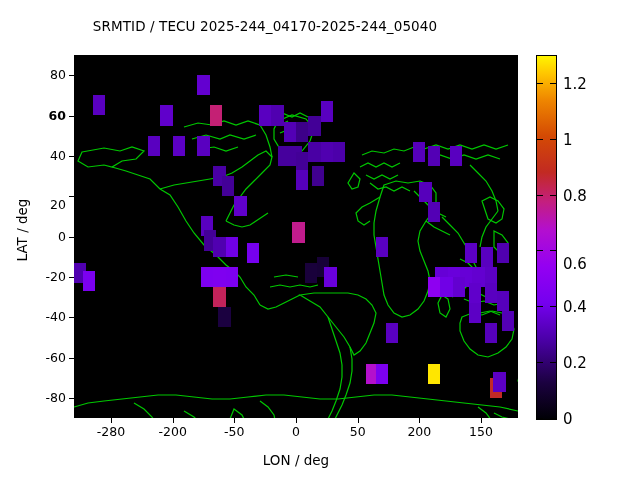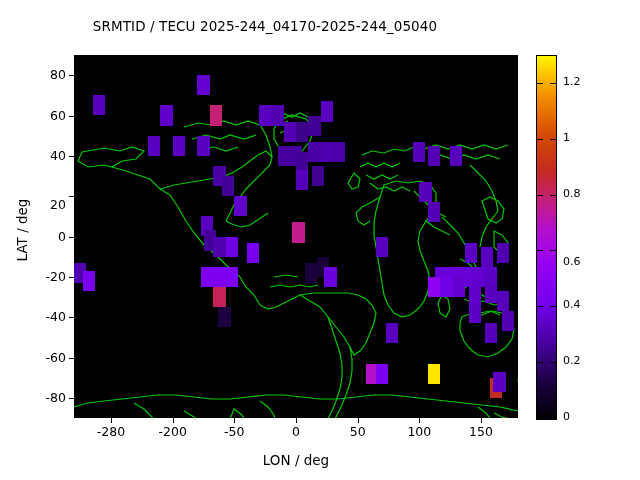--- a/index.html
+++ b/index.html
@@ -109,21 +109,21 @@
     position: absolute;
     height: 1px;
     width: 6px;
     background: #000000;
   }
   .cbtick.left { left: 537px; }
   .cbtick.right { left: 550px; }
   .cbticklabel {
     position: absolute;
     left: 563px;
-    font-size: 11px;
+    font-size: 15px;
     text-align: left;
     width: 50px;
   }
 </style>
 </head>
 <body>
 
 <div id="figure">
 
   <div id="title">SRMTID / TECU 2025-244_04170-2025-244_05040</div>
@@ -300,39 +300,39 @@
       <div class="xticklabel" style="left: 81px;">-280</div>
       <div class="tick xtick" style="left: 172.667px; top: 418px;"></div>
       <div class="xticklabel" style="left: 142.667px;">-200</div>
       <div class="tick xtick" style="left: 234.333px; top: 418px;"></div>
       <div class="xticklabel" style="left: 204.333px;">-50</div>
       <div class="tick xtick" style="left: 296px; top: 418px;"></div>
       <div class="xticklabel" style="left: 266px;">0</div>
       <div class="tick xtick" style="left: 357.667px; top: 418px;"></div>
       <div class="xticklabel" style="left: 327.667px;">50</div>
       <div class="tick xtick" style="left: 419.333px; top: 418px;"></div>
-      <div class="xticklabel" style="left: 389.333px;">100</div>
+      <div class="xticklabel" style="left: 389.333px;">200</div>
       <div class="tick xtick" style="left: 481px; top: 418px;"></div>
       <div class="xticklabel" style="left: 451px;">150</div>
       <div class="tick ytick" style="left: 69px; top: 397.833px;"></div>
       <div class="yticklabel" style="top: 389.833px;">-80</div>
       <div class="tick ytick" style="left: 69px; top: 357.5px;"></div>
       <div class="yticklabel" style="top: 349.5px;">-60</div>
       <div class="tick ytick" style="left: 69px; top: 317.167px;"></div>
       <div class="yticklabel" style="top: 309.167px;">-40</div>
       <div class="tick ytick" style="left: 69px; top: 276.833px;"></div>
       <div class="yticklabel" style="top: 268.833px;">-20</div>
       <div class="tick ytick" style="left: 69px; top: 236.5px;"></div>
       <div class="yticklabel" style="top: 228.5px;">0</div>
       <div class="tick ytick" style="left: 69px; top: 196.167px;"></div>
       <div class="yticklabel" style="top: 197px;">20</div>
       <div class="tick ytick" style="left: 69px; top: 155.833px;"></div>
       <div class="yticklabel" style="top: 147.833px;">40</div>
       <div class="tick ytick" style="left: 69px; top: 115.5px;"></div>
-      <div class="yticklabel" style="top: 107.5px;">60</div>
+      <div class="yticklabel" style="top: 107.5px; font-weight: bold;">60</div>
       <div class="tick ytick" style="left: 69px; top: 75.1667px;"></div>
       <div class="yticklabel" style="top: 67.1667px;">80</div>
       <div class="cbtick left" style="top: 418px;"></div>
       <div class="cbtick right" style="top: 418px;"></div>
       <div class="cbticklabel" style="top: 410px;">0</div>
       <div class="cbtick left" style="top: 362.154px;"></div>
       <div class="cbtick right" style="top: 362.154px;"></div>
       <div class="cbticklabel" style="top: 354.154px;">0.2</div>
       <div class="cbtick left" style="top: 306.308px;"></div>
       <div class="cbtick right" style="top: 306.308px;"></div>

